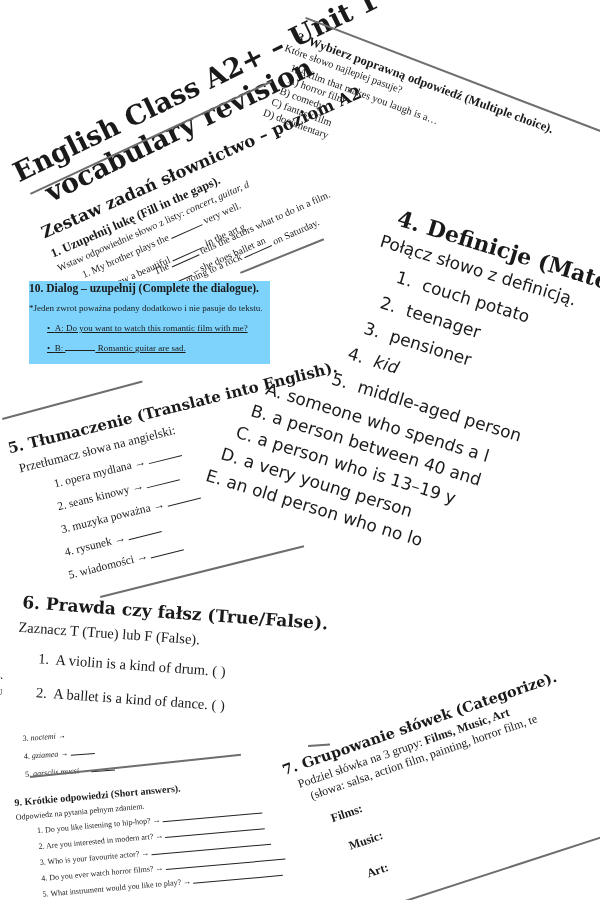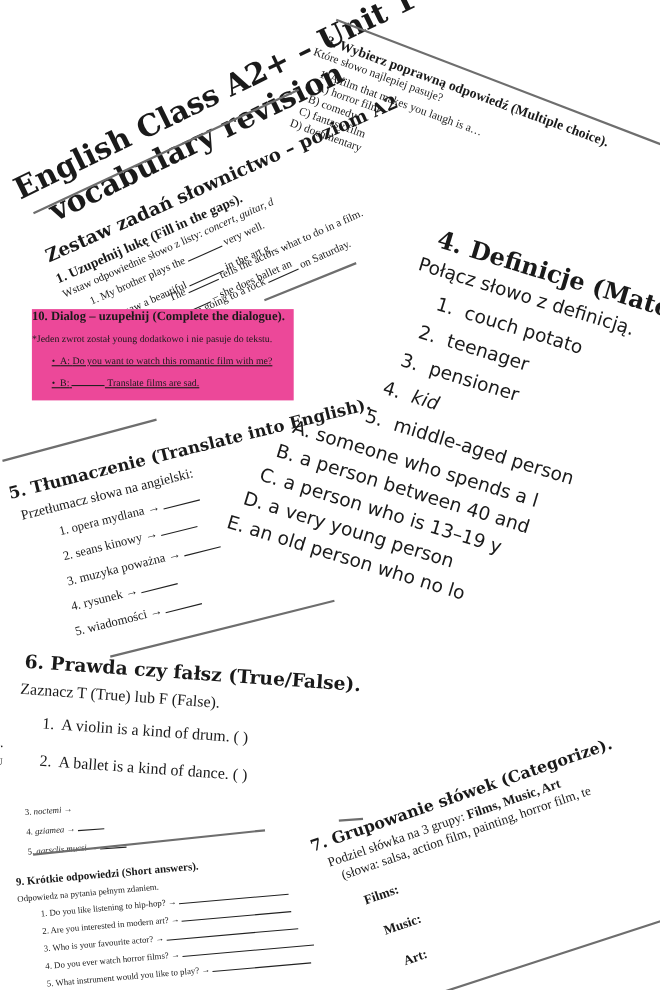--- a/index.html
+++ b/index.html
@@ -53,26 +53,26 @@
   <div style="font-size:10.5px; margin-top:1px; margin-left:-8px;">Które słowo najlepiej pasuje?</div>
   <div style="font-size:10.5px; margin-top:6px; margin-left:4px;">1.  A film that makes you laugh is a…</div>
   <ul style="font-size:10.5px; line-height:13px; margin-left:6px;">
     <li>A) horror film</li>
     <li style="margin-left:-4px;">B) comedy</li>
     <li style="margin-left:-8px;">C) fantasy film</li>
     <li style="margin-left:-12px;">D) documentary</li>
   </ul>
 </div>
 
-<div class="frag" style="left:29px; top:281px; background:#ec4899; padding:0 8px 6px 0; font-family:'Liberation Serif',serif;">
+<div class="frag" style="left:29px; top:281px; background:#7dd3fc; padding:0 8px 6px 0; font-family:'Liberation Serif',serif;">
   <div class="b" style="font-size:11.5px; line-height:14px;">10. Dialog – uzupełnij (Complete the dialogue).</div>
-  <div style="font-size:9px; margin-top:8px;">*Jeden zwrot został young dodatkowo i nie pasuje do tekstu.</div>
+  <div style="font-size:9px; margin-top:8px;">*Jeden zwrot poważna podany dodatkowo i nie pasuje do tekstu.</div>
   <ul style="font-size:9px; margin-top:5px; line-height:20px;text-decoration:underline;">
     <li style="padding-left:18px;">• &nbsp;<span>A:</span> <span>Do you want to watch this romantic film with me?</span></li>
-    <li style="padding-left:18px;">• &nbsp;<span>B:</span> <span class="blank" style="width:30px;"></span><span> Translate films are sad.</span></li>
+    <li style="padding-left:18px;">• &nbsp;<span>B:</span> <span class="blank" style="width:30px;"></span><span> Romantic guitar are sad.</span></li>
   </ul>
 </div>
 
 <div class="frag sans" style="left:402px; top:205px; transform: rotate(17deg);">
   <div class="b" style="font-family:'DejaVu Serif',serif; font-size:22px; line-height:26px;">4. Definicje (Match</div>
   <div style="font-size:17px; margin-top:4px; margin-left:-10px;">Połącz słowo z definicją.</div>
   <ol style="font-size:17px; line-height:29px; margin-top:6px; margin-left:16px;">
     <li><span>1.</span>&nbsp; <span>couch potato</span></li>
     <li style="margin-left:-8px;"><span>2.</span>&nbsp; <span>teenager</span></li>
     <li style="margin-left:-16px;"><span>3.</span>&nbsp; <span>pensioner</span></li>

